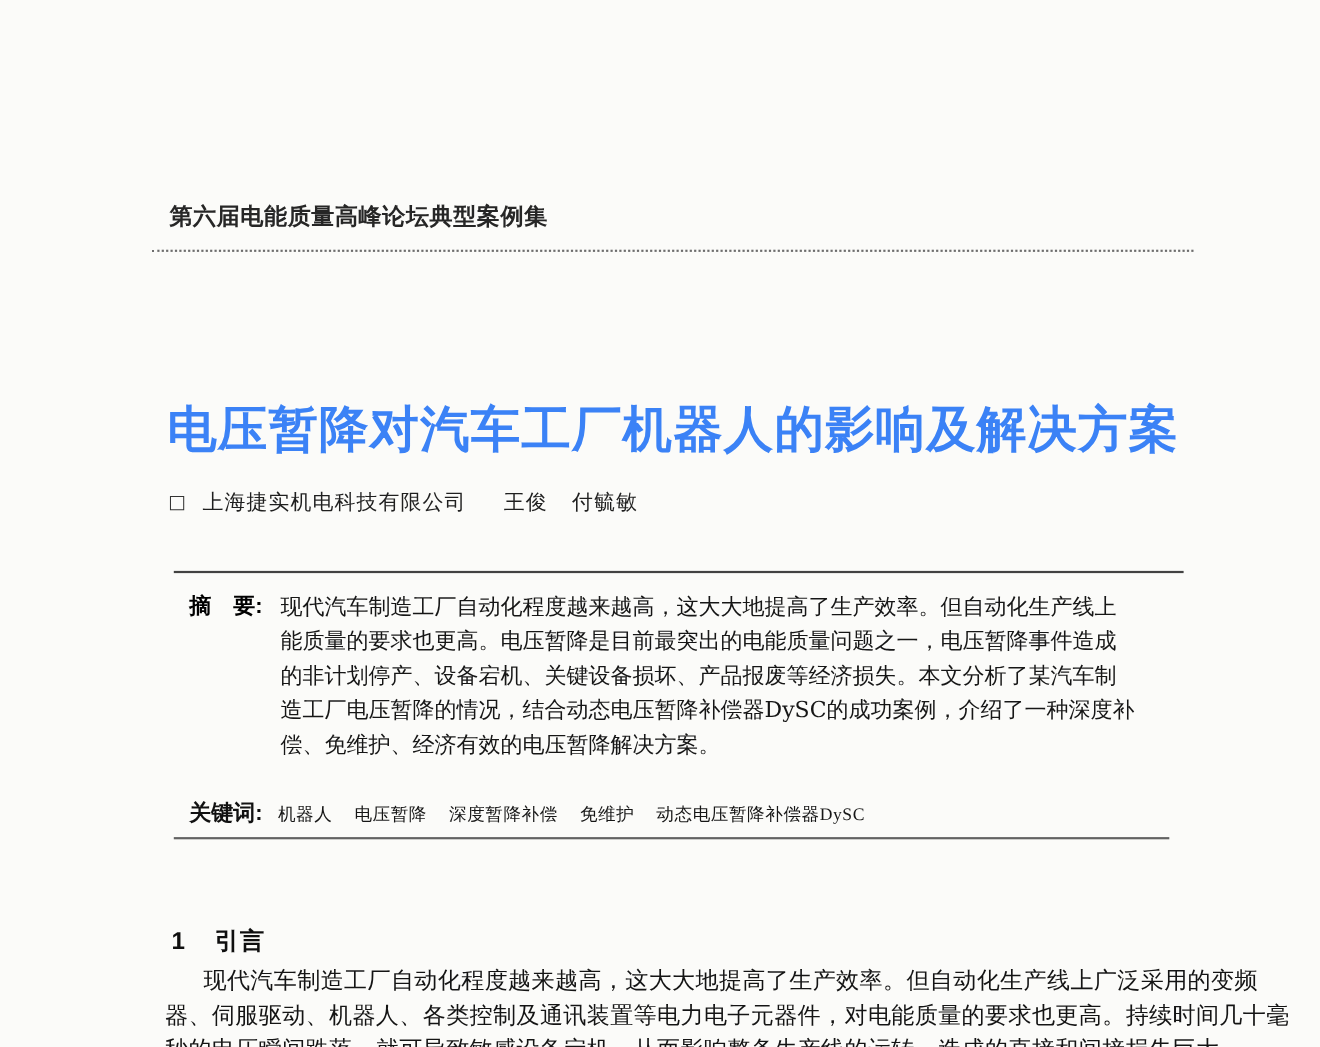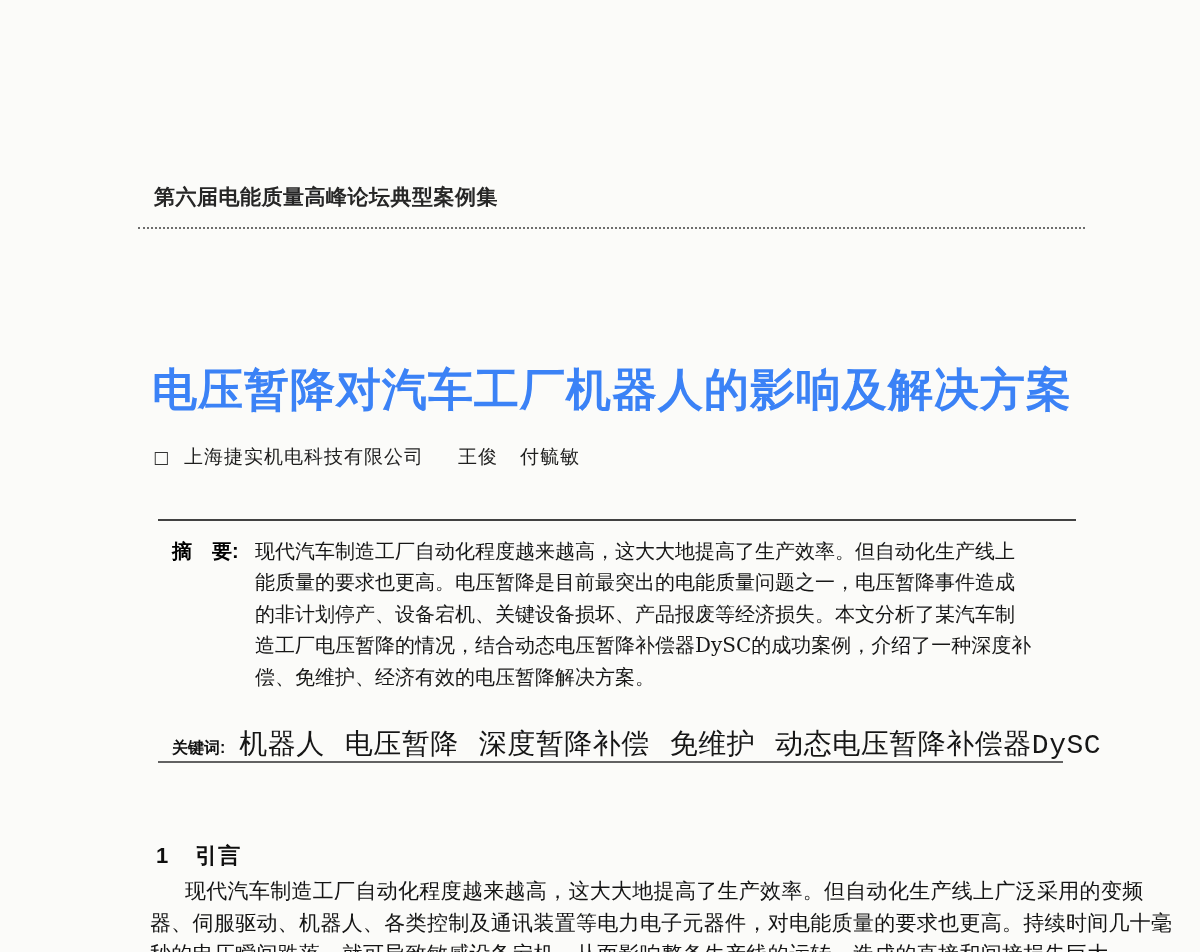--- a/index.html
+++ b/index.html
@@ -110,28 +110,28 @@
   .keywords-line {
     position: absolute;
     left: 172px;
     top: 725px;
     display: flex;
     align-items: baseline;
     white-space: nowrap;
   }
   .keywords-label {
     font-family: "Liberation Sans", sans-serif;
-    font-size: 16px;
+    font-size: 20px;
     font-weight: 700;
     color: #111;
     margin-right: 14px;
   }
   .keyword-item {
-    font-family: Liberation Mono, monospace;
-    font-size: 28px;
+    font-family: Liberation Serif, serif;
+    font-size: 16px;
     color: #161616;
     margin-right: 20px;
     letter-spacing: 0.5px;
   }
   .keywords-rule {
     position: absolute;
     left: 158px;
     top: 761px;
     width: 905px;
     height: 1.5px;

